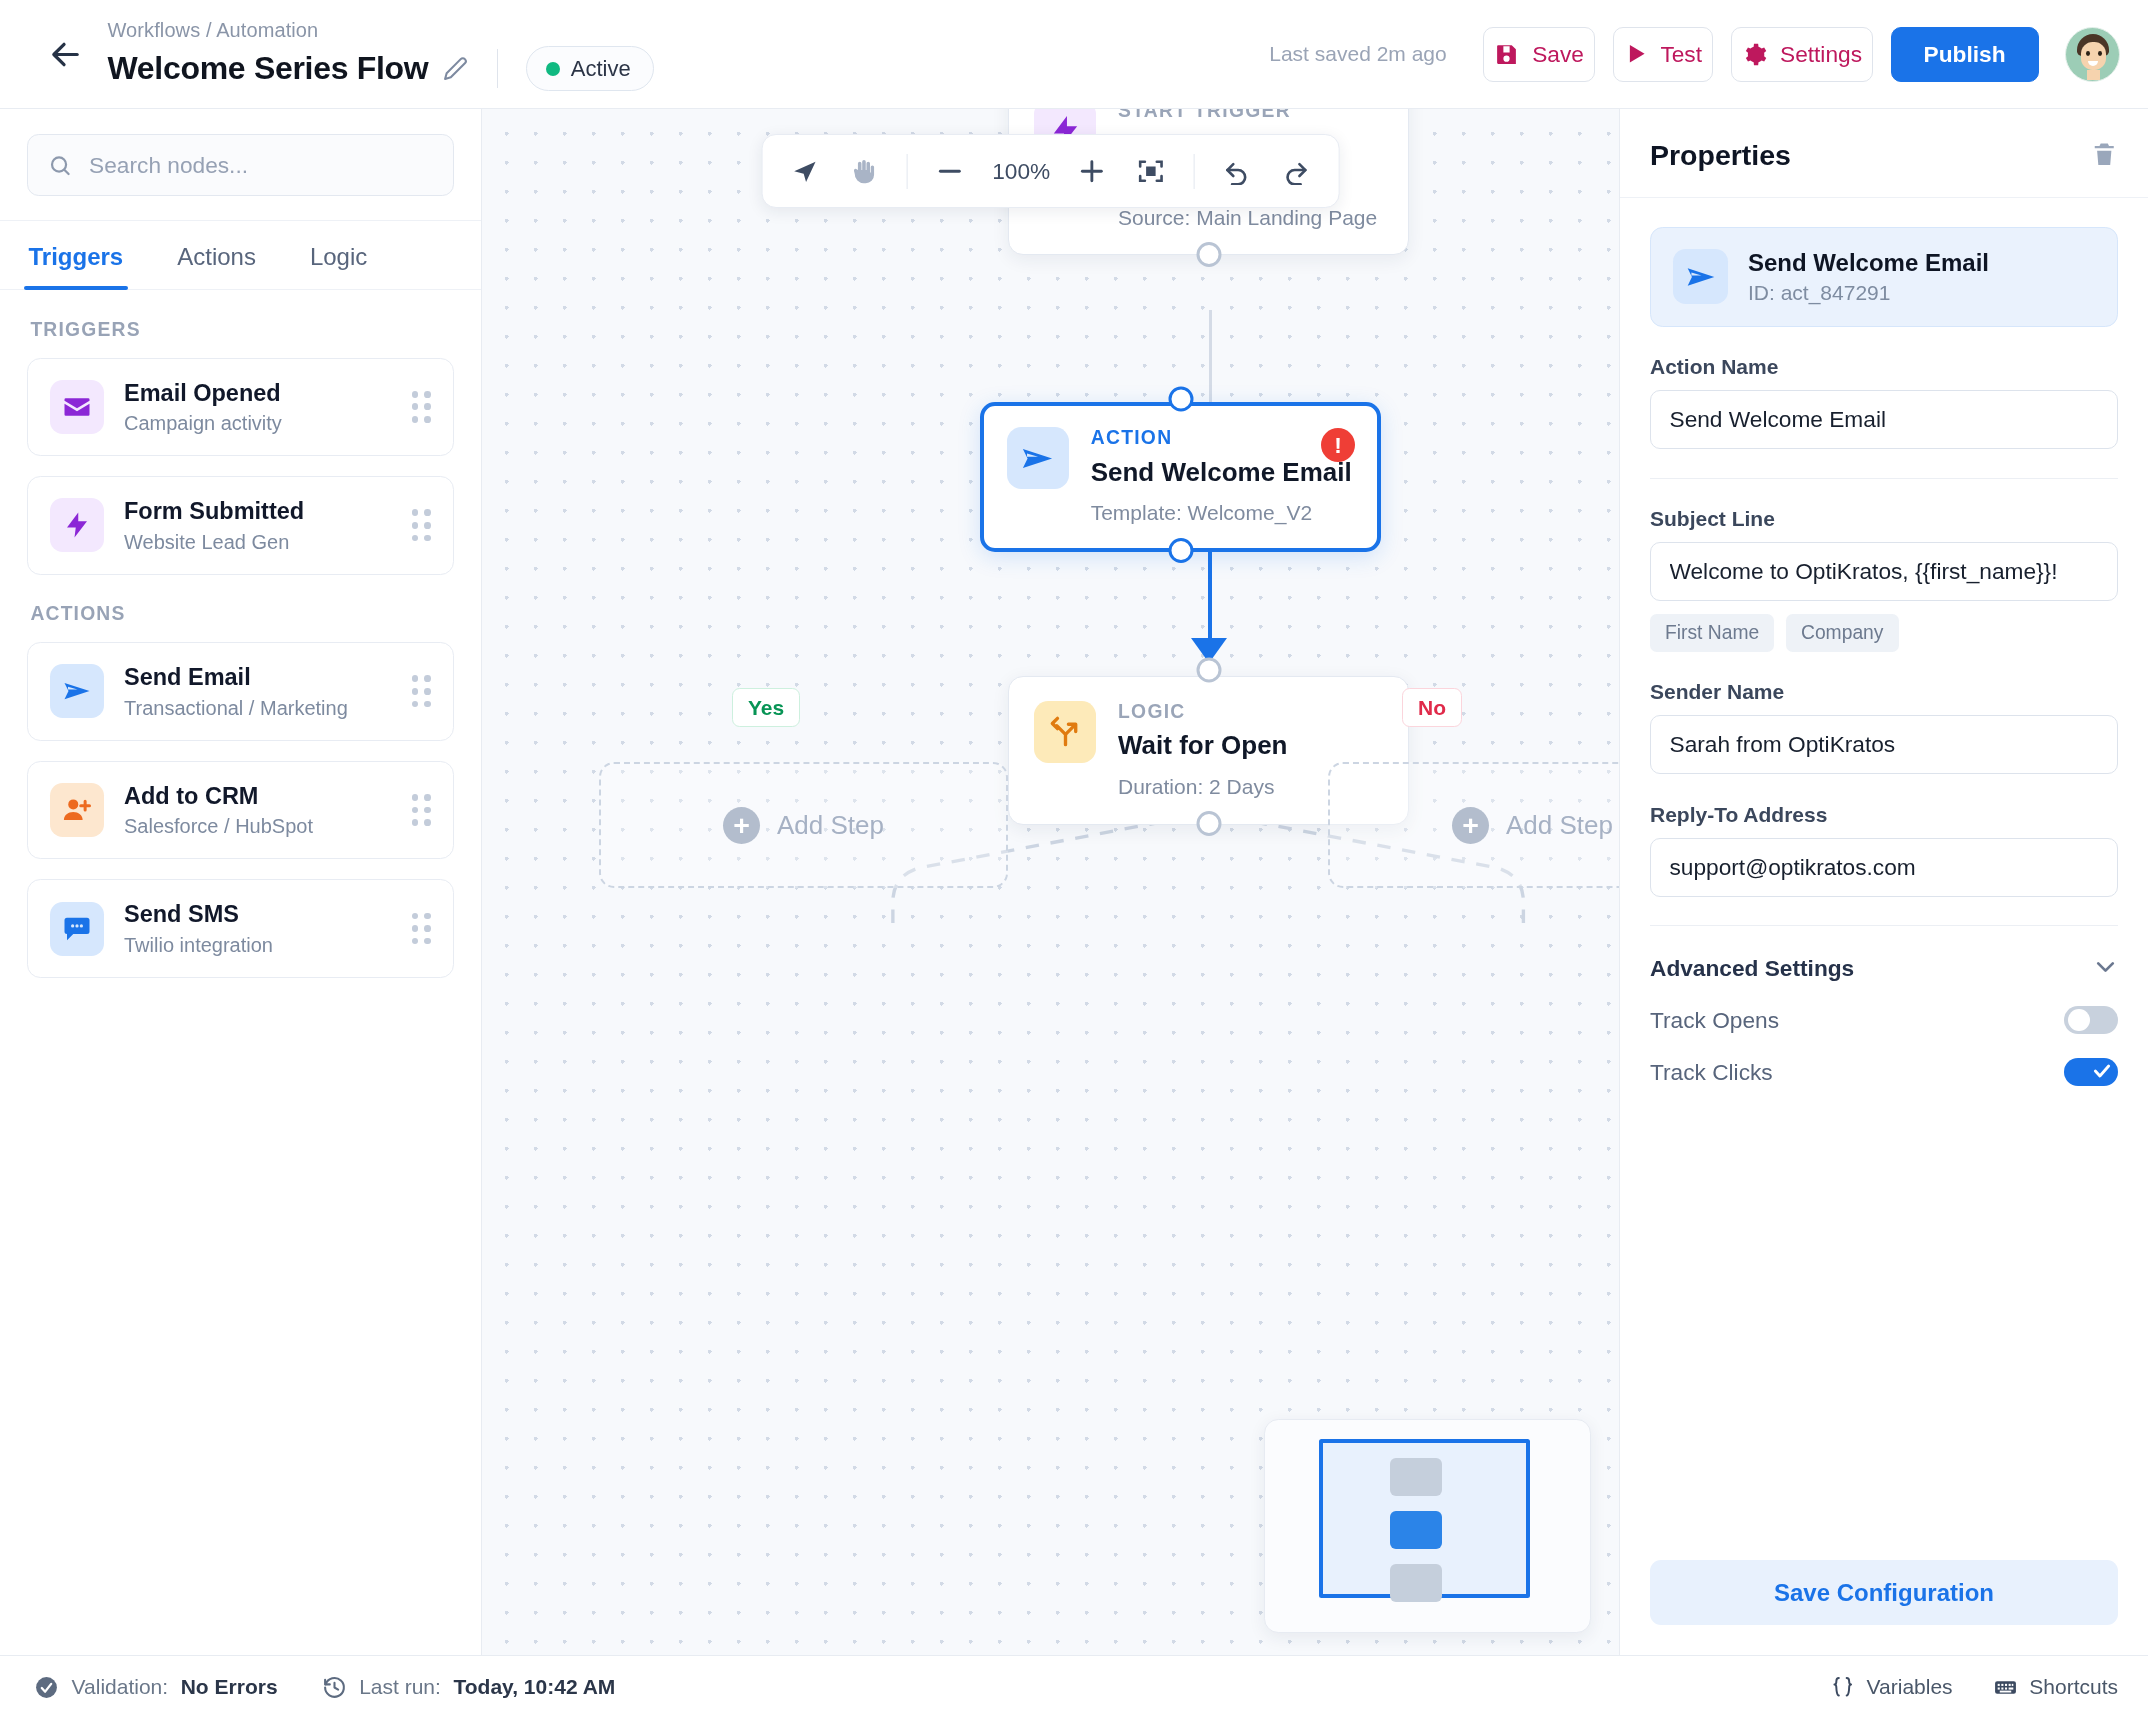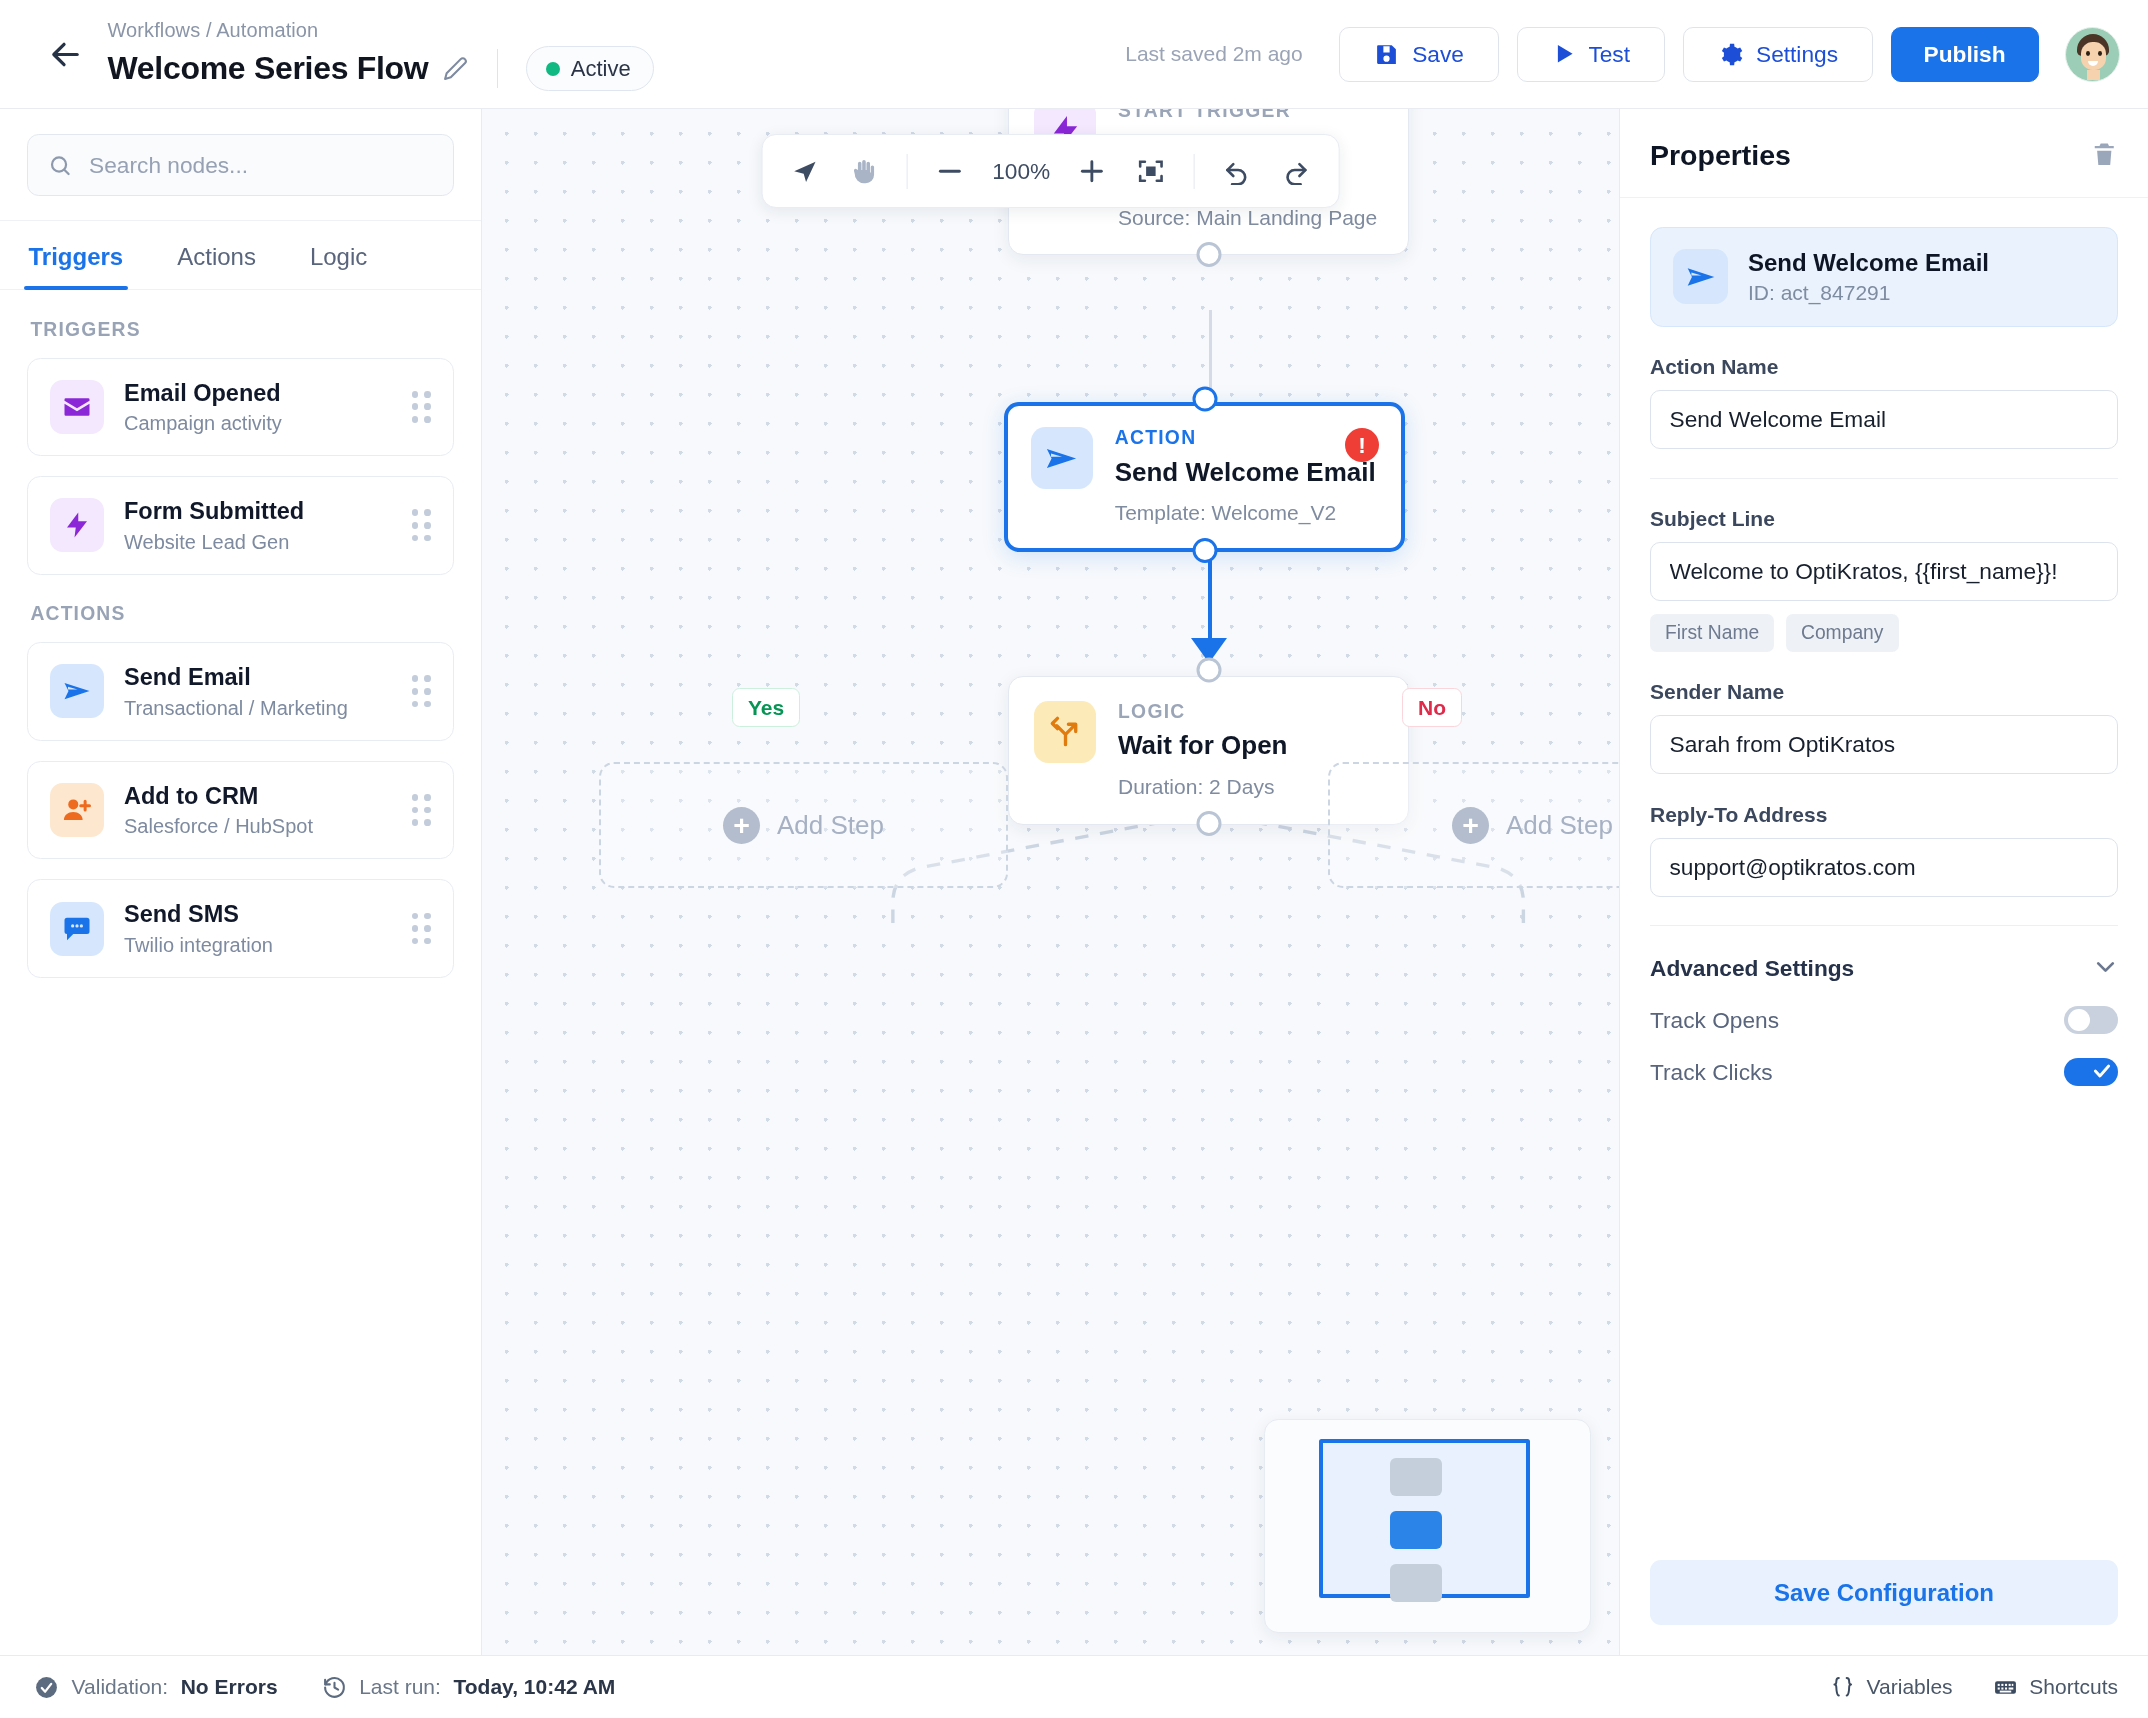--- a/index.html
+++ b/index.html
@@ -35,23 +35,23 @@
     display:flex; align-items:center; gap:11px;
     border:0.8px solid #dfe6ef; border-radius:27px;
     padding:8.4px 22px 8.4px 18.5px; background:#fbfcfe;
   }
   .status-dot { width:14.3px;height:14.3px;border-radius:50%; background:#10b981; }
   .status-text { font-size:22px; color:#2b3446; }
   .topbar-right { margin-left:auto; display:flex; align-items:center; gap:17.6px; }
   .saved-text { font-size:21px; color:#9aa4b6; margin-right:18.5px; }
   .tbtn {
     display:flex;align-items:center;gap:13.4px;
-    height:55px; padding:0 34px;
+    height:55px; padding:0 10px;
     border:0.8px solid #dfe4ec; border-radius:10px;
-    background:#fff; font-size:22.7px; color:#1d4ed8; cursor:pointer;
+    background:#fff; font-size:22.7px; color:#be185d; cursor:pointer;
     font-family:"Liberation Sans",sans-serif;
   }
   .tbtn svg { flex:0 0 auto; }
   .tbtn.primary { background:#1a73e8; border-color:#1a73e8; color:#fff; font-weight:bold; padding:0 32px; }
   .avatar {
     width:55px;height:55px;border-radius:50%;
     background:#9ccdb6; margin-left:8.4px; position:relative; overflow:hidden;
     border:1.7px solid #e4f0ea; cursor:pointer; flex:0 0 auto;
   }
   .av-hair{position:absolute;left:11.7px;top:6.7px;width:32px;height:22px;border-radius:17px 17px 5px 5px;background:#4a3526;}
@@ -516,21 +516,21 @@
             </svg>
         </div>
         <div class="fn-body">
           <div class="fn-kicker">START TRIGGER</div>
           <div class="fn-title">New Form Submission</div>
           <div class="fn-sub">Source: Main Landing Page</div>
         </div>
         <div class="port" style="left:50%; bottom:-12.6px; top:auto; transform:translate(-50%,0);"></div>
       </div>
 
-      <div class="fnode selected" style="left:522px; top:293px;">
+      <div class="fnode selected" style="left:498px; top:293px;">
         <div class="fn-ico ico-blue">
           <svg width="35" height="35" viewBox="0 0 24 24" fill="#1a73e8">
               <path d="M2 5.5 22 12 2 18.5l3.2-6.5Zm2.8 5.3h7.6l-7.6-2.2Z"></path>
             </svg>
         </div>
         <div class="fn-body">
           <div class="fn-kicker act">ACTION</div>
           <div class="fn-title">Send Welcome Email</div>
           <div class="fn-sub">Template: Welcome_V2</div>
         </div>

